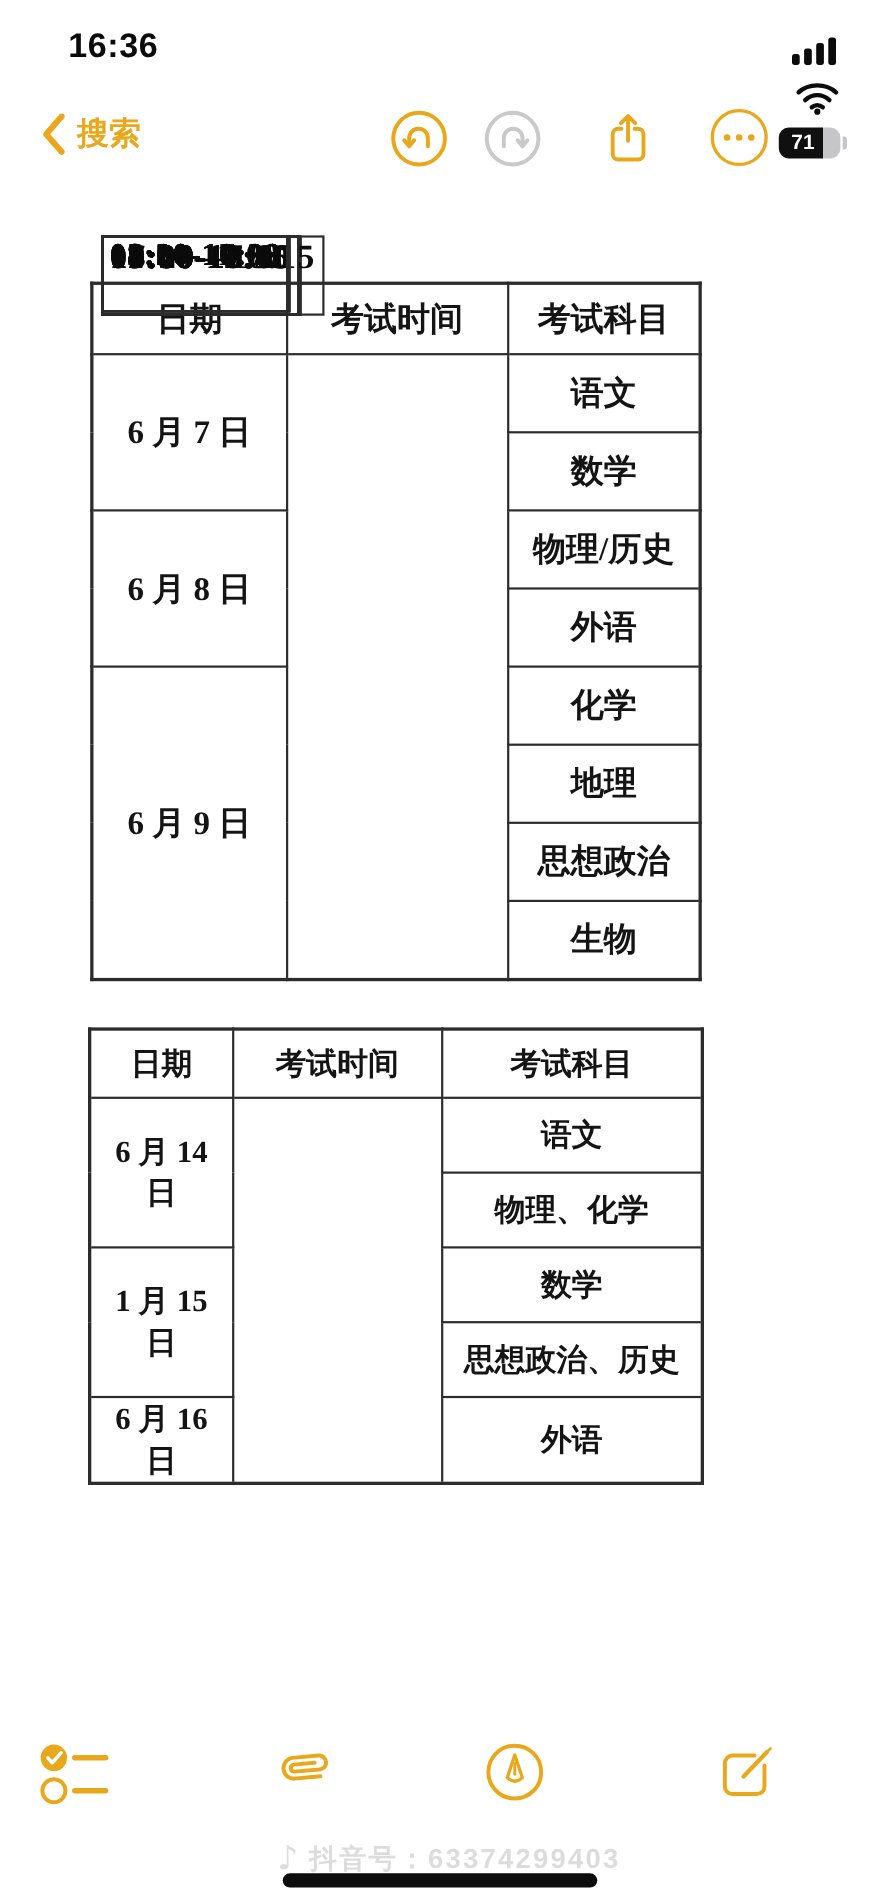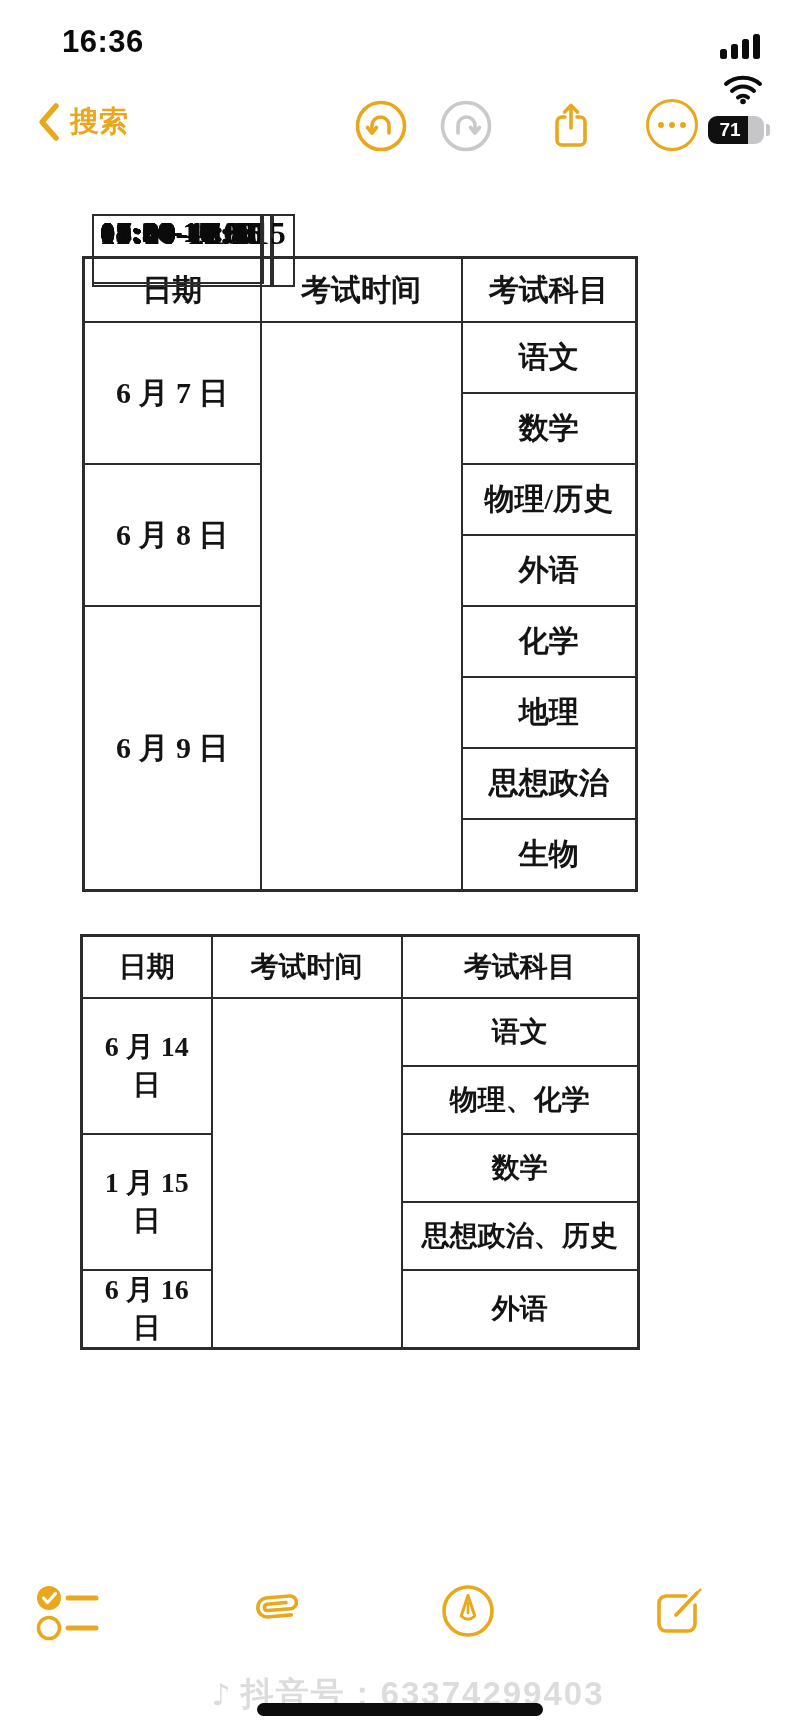--- a/index.html
+++ b/index.html
@@ -50,21 +50,21 @@
   .t2 .time{font-size:29px;letter-spacing:1px;}
 
   
   .toolbar{position:absolute;top:1582px;left:0;right:0;height:72px;}
   .tool{position:absolute;top:0;cursor:pointer;}
 
   
   .watermark{position:absolute;top:1672px;left:0;right:0;display:flex;align-items:center;justify-content:center;
              gap:10px;color:rgba(40,40,40,0.16);}
   .watermark .note-glyph{font-size:30px;font-family:"DejaVu Sans",sans-serif;}
-  .watermark .wm-text{font-size:33px;letter-spacing:2px;font-weight:600;}
+  .watermark .wm-text{font-size:25px;letter-spacing:2px;font-weight:600;}
   .home-indicator{position:absolute;top:1703px;left:257px;width:286px;height:13px;border-radius:7px;background:#0d0d0d;}
 
   svg{display:block;}
 </style>
 </head>
 <body>
 
 <div class="screen">
 
   <div>

